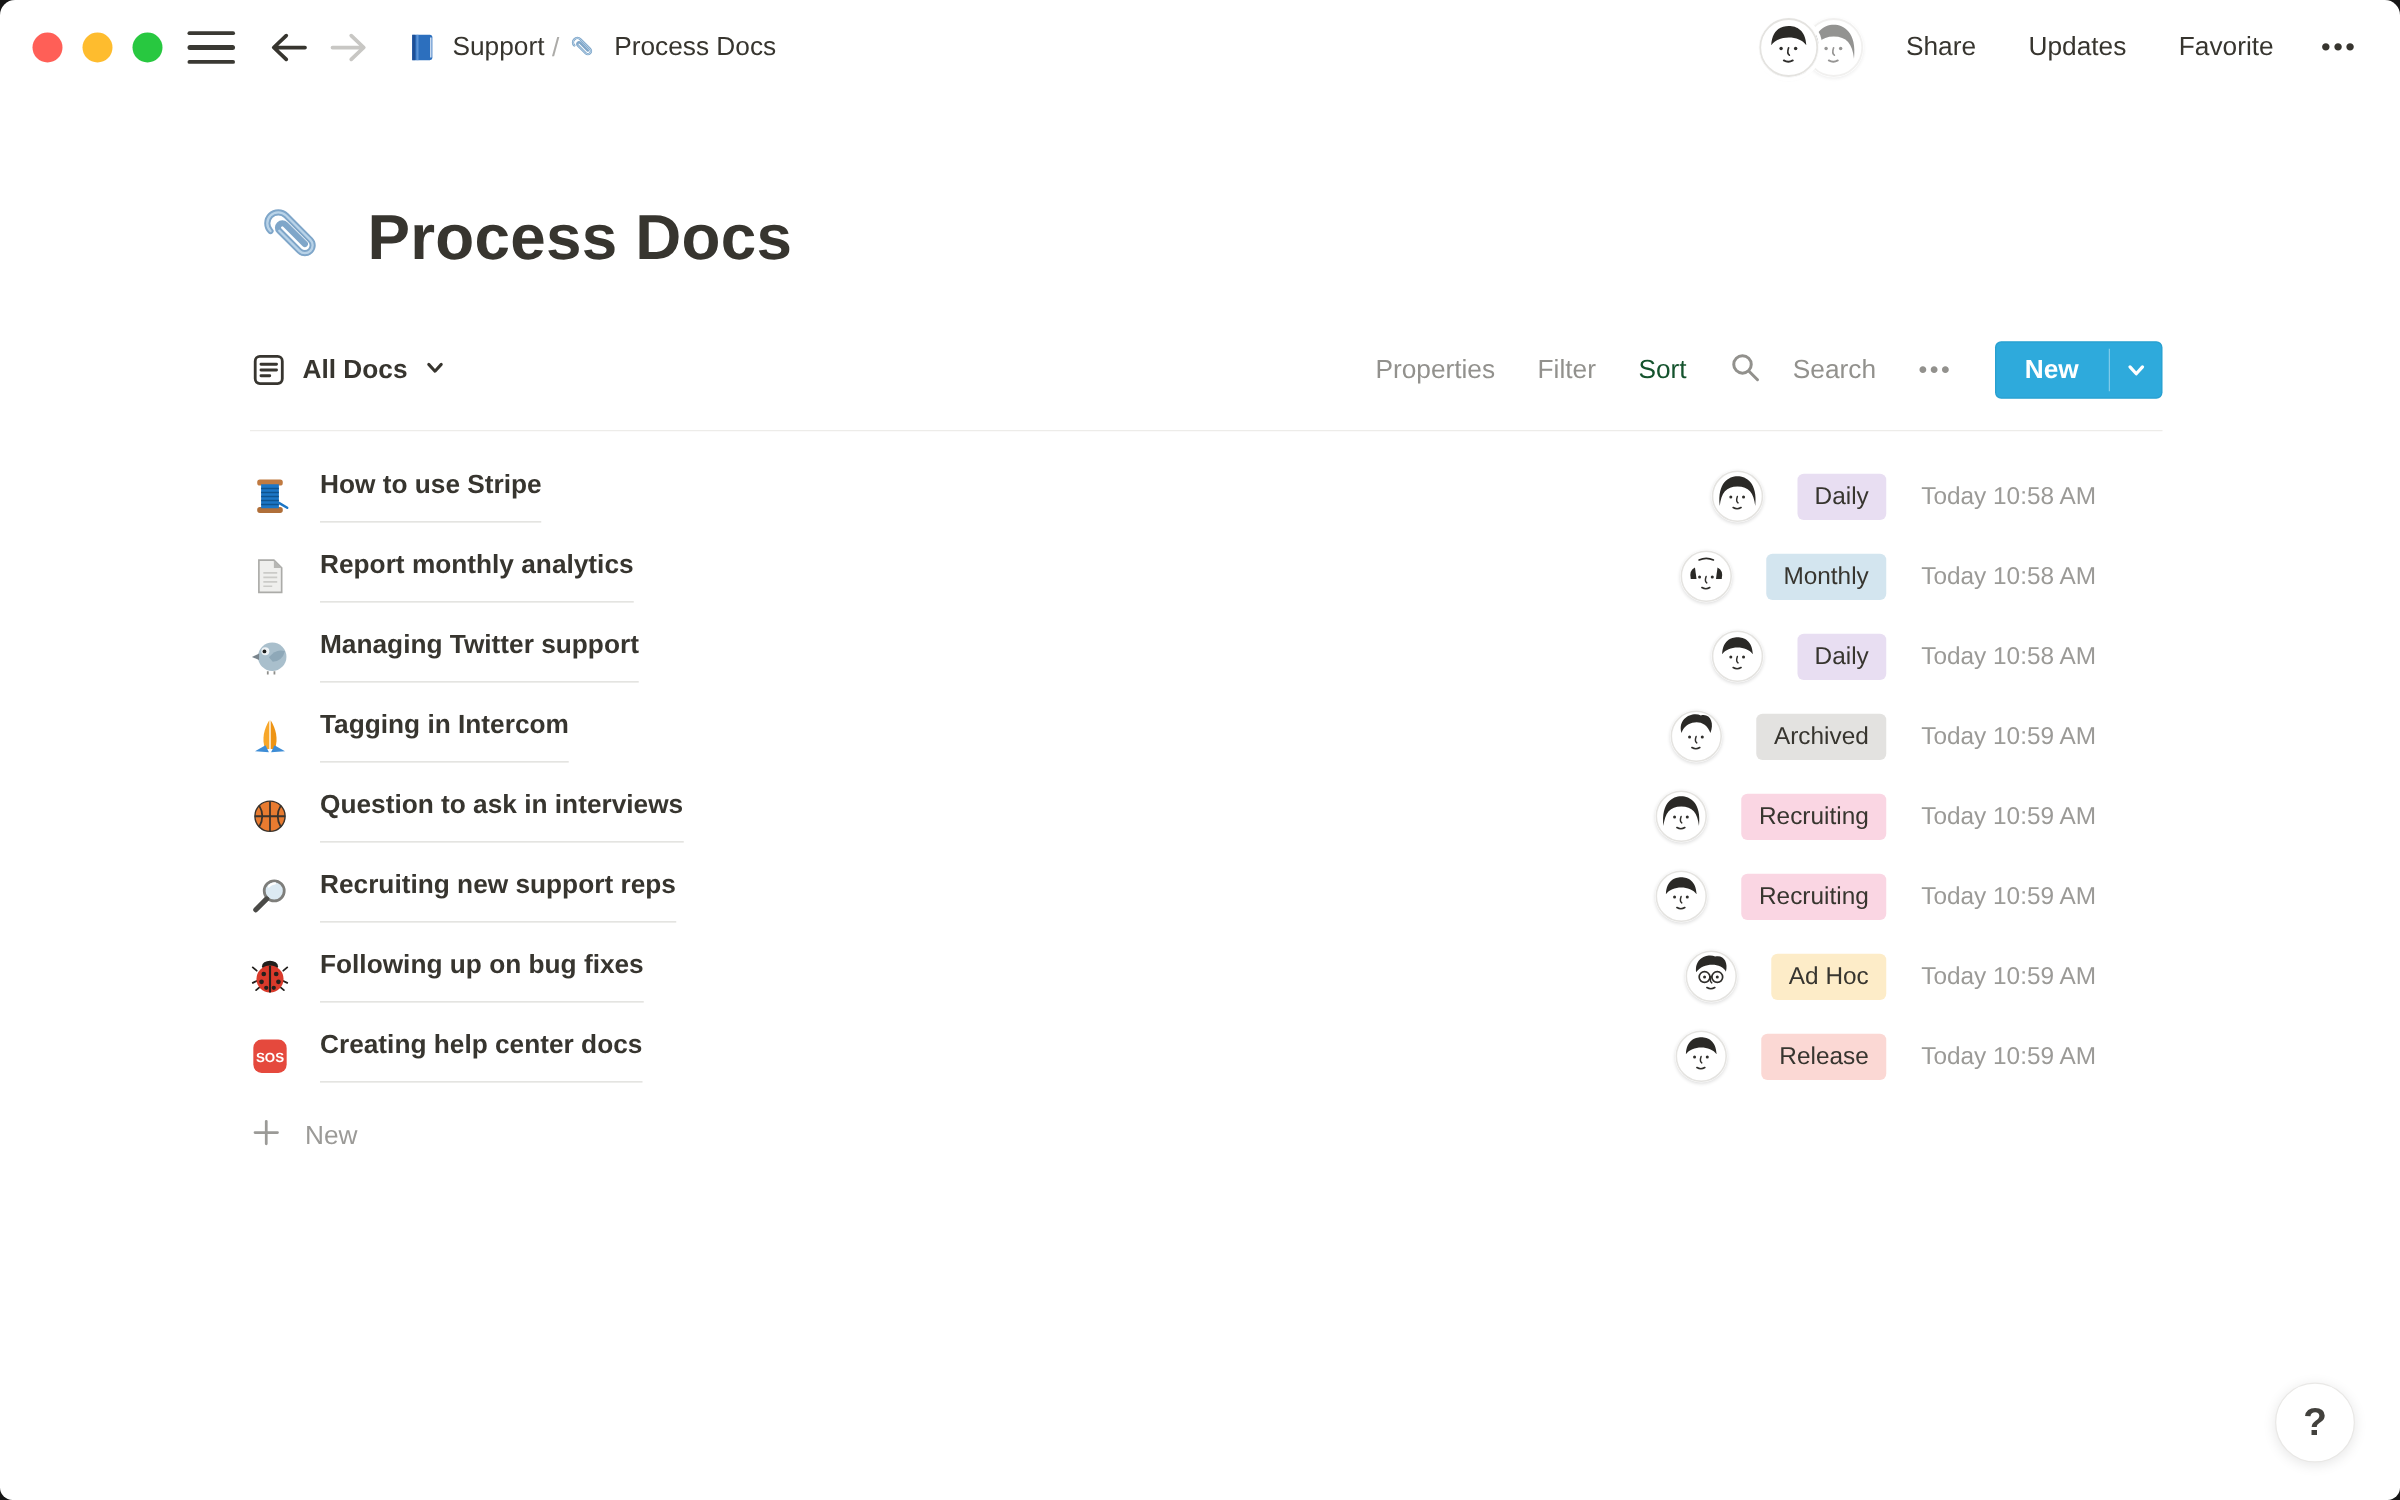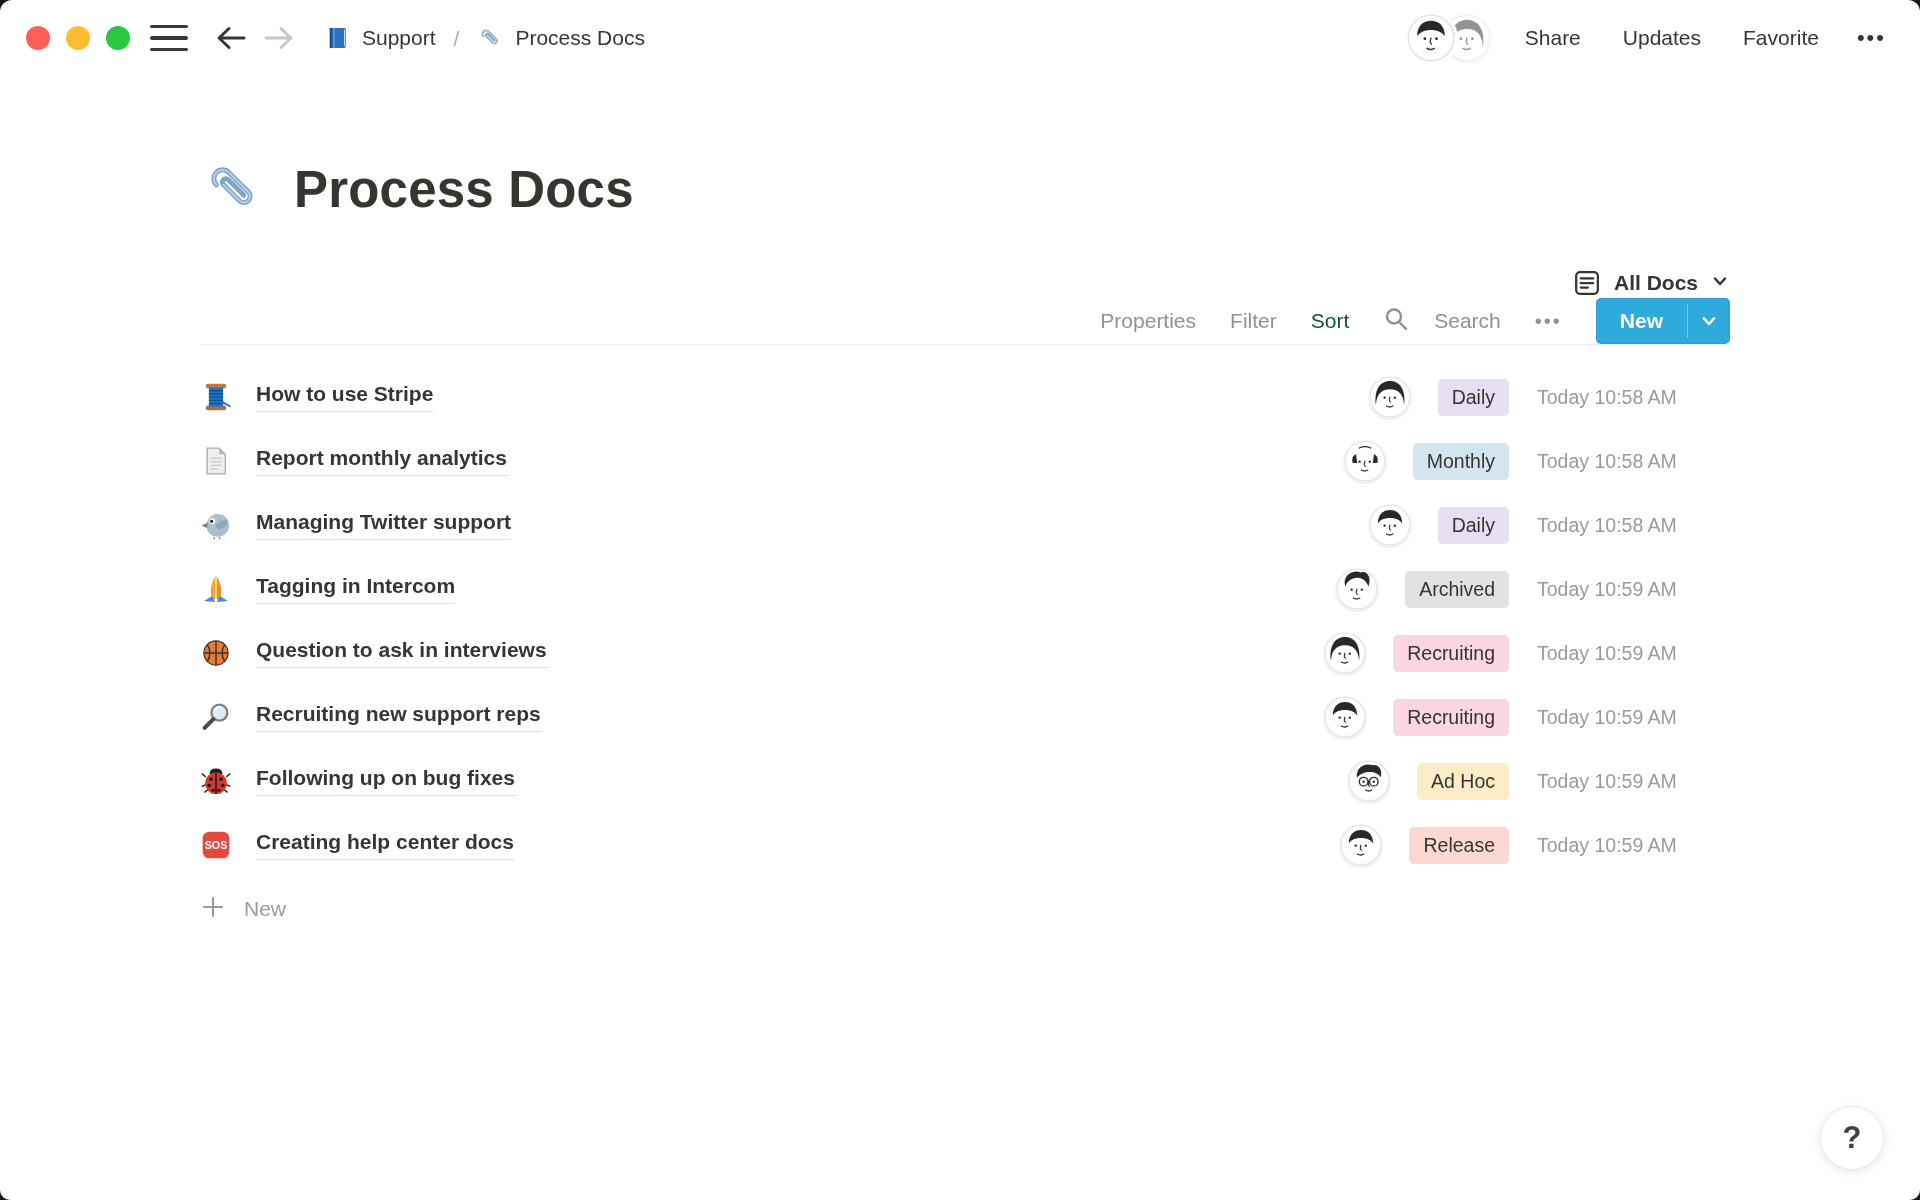--- a/index.html
+++ b/index.html
@@ -13,61 +13,61 @@
     border-radius:12px 12px 10px 10px;overflow:hidden;color:#37352F;
   }
   
   .topbar{height:76px;display:flex;align-items:center;padding:0 34px 0 26px;}
   .traffic{display:flex;align-items:center;gap:16px;margin-right:20px;}
   .traffic span{width:24px;height:24px;border-radius:50%;display:block;}
   .menu-icon{width:38px;height:26px;display:flex;flex-direction:column;justify-content:space-between;padding:2px 0;margin-right:26px;cursor:pointer;}
   .menu-icon i{display:block;height:3.4px;background:#3a3933;border-radius:2px;}
   .nav-arrows{display:flex;align-items:center;gap:14px;margin-right:28px;}
   .nav-arrows svg{display:block;}
-  .breadcrumb{display:flex;align-items:flex-end;gap:16px;font-size:21px;font-weight:500;}
+  .breadcrumb{display:flex;align-items:flex-end;gap:4px;font-size:21px;font-weight:500;}
   .crumb{display:flex;align-items:center;gap:12px;cursor:pointer;}
   .crumb-sep{color:#ACABA8;font-weight:400;padding:0 2px;}
   .spacer{flex:1;}
   .collab-avatars{display:flex;align-items:center;margin-right:34px;}
   .collab-avatars .avatar{width:48px;height:48px;}
   .collab-avatars .avatar + .avatar{margin-left:-12px;}
   .avatar{border-radius:50%;display:inline-block;box-shadow:0 1px 3px rgba(0,0,0,.14);background:#fff;}
   .avatar svg{display:block;width:100%;height:100%;}
   .avatar.faded{opacity:.5;}
   .avatar.front{position:relative;z-index:2;outline:3px solid #fff;}
   .topbar-actions{display:flex;align-items:center;gap:42px;font-size:21px;}
   .topbar-actions span{cursor:pointer;}
   .more-dots{margin-left:38px;font-size:22px;letter-spacing:2px;cursor:pointer;color:#37352F;}
   
   .content{padding:0 190px 0 200px;}
   .page-header{margin-top:80px;display:flex;align-items:center;gap:28px;}
   .page-icon{width:66px;height:66px;cursor:pointer;}
   .page-icon svg{width:100%;height:100%;display:block;}
   h1.page-title{margin:0;font-size:51px;font-weight:700;letter-spacing:.2px;color:#37352F;}
   
-  .toolbar{margin-top:46px;display:flex;align-items:flex-end;justify-content:space-between;
-           padding-bottom:20px;border-bottom:1.5px solid #EDECE9;height:56px;box-sizing:content-box;flex-direction:column;}
+  .toolbar{margin-top:46px;display:flex;align-items:center;justify-content:space-between;
+           padding-bottom:20px;border-bottom:1.5px solid #EDECE9;height:56px;box-sizing:content-box;}
   .view-switcher{display:flex;align-items:center;gap:12px;cursor:pointer;}
   .view-switcher .vs-label{font-size:21px;font-weight:700;}
   .toolbar-right{display:flex;align-items:center;gap:34px;}
   .tb-item{font-size:21px;color:#92918D;cursor:pointer;}
   .tb-item.active{color:#14532d;}
   .tb-search{display:flex;align-items:center;gap:25px;cursor:pointer;}
   .tb-dots{color:#92918D;font-size:20px;letter-spacing:2px;cursor:pointer;}
   .new-btn{display:flex;align-items:stretch;background:#2EAADC;border-radius:5px;overflow:hidden;
            height:46px;cursor:pointer;box-shadow:inset 0 0 0 1px rgba(16,110,150,.18);}
   .new-btn .nb-label{display:flex;align-items:center;padding:0 24px;font-size:21px;font-weight:700;color:#fff;}
   .new-btn .nb-split{width:1px;background:rgba(255,255,255,.38);margin:6px 0;}
   .new-btn .nb-caret{display:flex;align-items:center;justify-content:center;width:42px;}
   
   .rows{margin-top:20px;}
   .row{height:64px;display:flex;align-items:center;cursor:pointer;}
   .row-icon{width:32px;height:32px;margin-right:24px;flex:none;}
   .row-icon svg{width:100%;height:100%;display:block;}
-  .row-title{font-size:21px;font-weight:600;color:#37352F;border-bottom:1.5px solid #DCDBD7;padding-bottom:5px;line-height:1.15;}
+  .row-title{font-size:21px;font-weight:600;color:#37352F;border-bottom:1.5px solid #DCDBD7;padding-bottom:17px;line-height:1.15;}
   .row .flex{flex:1;}
   .row .avatar{width:42px;height:42px;margin-right:27px;flex:none;}
   .tag{height:37px;display:inline-flex;align-items:center;padding:0 14px;border-radius:5px;
        font-size:19.5px;color:#37352F;white-space:nowrap;}
   .row-time{width:193px;margin-left:28px;font-size:19.5px;color:#9B9A97;flex:none;}
   .new-row{height:64px;display:flex;align-items:center;gap:18px;color:#9B9A97;font-size:21px;cursor:pointer;}
   
   .help-btn{position:absolute;right:36px;bottom:30px;width:64px;height:64px;border-radius:50%;
             background:#fff;border:1.5px solid #E9E8E6;box-shadow:0 2px 10px rgba(0,0,0,.10);
             font-size:31px;font-weight:600;color:#42413d;display:flex;align-items:center;justify-content:center;

